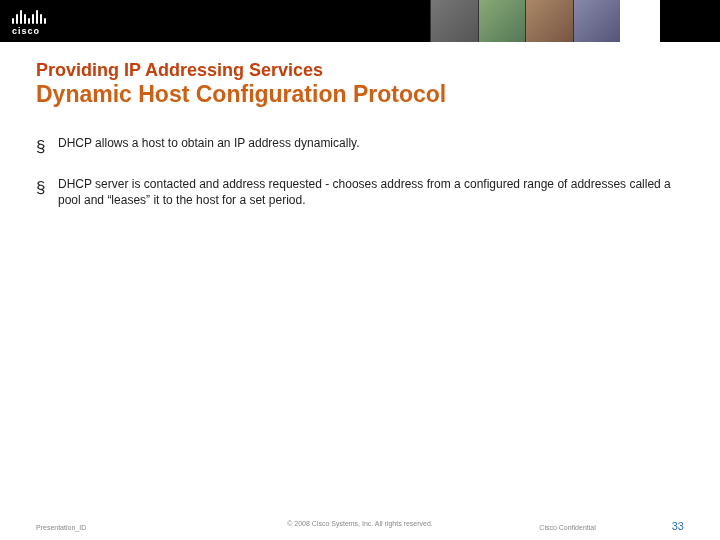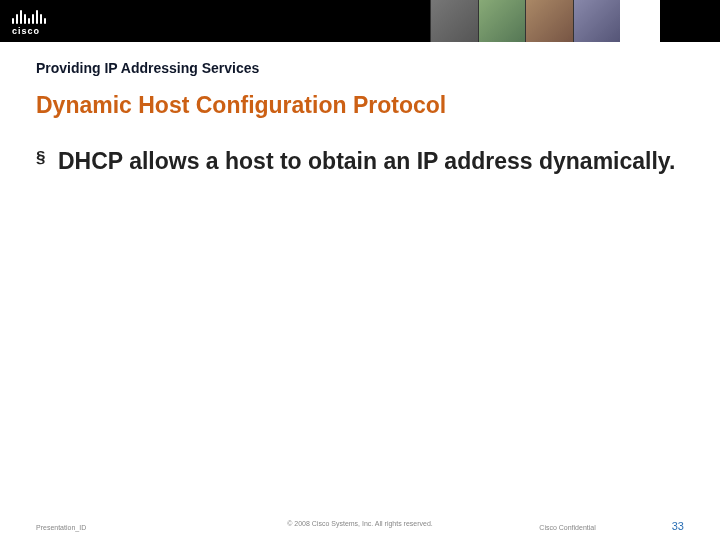--- a/index.html
+++ b/index.html
@@ -13,24 +13,24 @@
   .b5 { height: 6px; } .b6 { height: 10px; } .b7 { height: 14px; } .b8 { height: 10px; }
   .b9 { height: 6px; }
   .logo-text { font-size: 9px; letter-spacing: 1px; font-weight: bold; margin-top: 2px; }
   .decor { position: absolute; right: 60px; top: 0; height: 42px; width: 230px; display: flex; }
   .decor .ph { flex: 1; background: linear-gradient(135deg,#777,#555); border-left: 1px solid #333; }
   .decor .ph:nth-child(2){background:linear-gradient(135deg,#8a7,#575);}
   .decor .ph:nth-child(3){background:linear-gradient(135deg,#a86,#754);}
   .decor .ph:nth-child(4){background:linear-gradient(135deg,#88a,#557);}
   .decor .cap { width: 40px; background: #fff; }
   .content { padding: 18px 36px 0 36px; }
-  .kicker { font-size: 14px; font-weight: bold; color: #0f172a; margin-bottom: 16px; }
+  .kicker { font-size: 18px; font-weight: bold; color: #c2410c; margin-bottom: 0; }
   .title { font-size: 23px; font-weight: bold; color: #cc6014; margin-bottom: 28px; }
   .bullets { list-style: none; }
-  .bullets li { position: relative; padding-left: 22px; font-size: 23px; color: #222; line-height: 1.28; margin-bottom: 26px; font-weight: bold; }
+  .bullets li { position: relative; padding-left: 22px; font-size: 12px; color: #222; line-height: 1.28; margin-bottom: 26px; }
   .bullets li::before { content: "§"; position: absolute; left: 0; top: 0; font-size: 17px; color: #222; }
   .footer { position: absolute; bottom: 8px; left: 0; width: 100%; padding: 0 36px; display: flex; justify-content: space-between; align-items: baseline; font-size: 7px; color: #888; }
   .footer .mid { position: absolute; left: 50%; transform: translateX(-50%); }
   .footer .right { display: flex; gap: 76px; align-items: baseline; }
   .pagenum { color: #2a6fb5; font-size: 11px; }
 </style>
 </head>
 <body>
 <div class="slide">
 
@@ -56,20 +56,21 @@
         <div class="ph"></div>
         <div class="cap"></div>
     </div>
   </div>
 
   <div class="content">
     <div class="kicker">Providing IP Addressing Services</div>
     <div class="title">Dynamic Host Configuration Protocol</div>
     <ul class="bullets">
       <li>DHCP allows a host to obtain an IP address dynamically.</li>
+      <li>DHCP server is contacted and address requested - chooses address from a configured range of addresses called a pool and “leases” it to the host for a set period.</li>
     </ul>
   </div>
 
   <div class="footer">
     <span>Presentation_ID</span>
     <span class="mid">© 2008 Cisco Systems, Inc. All rights reserved.</span>
     <span class="right">
       <span>Cisco Confidential</span>
       <span class="pagenum">33</span>
     </span>

